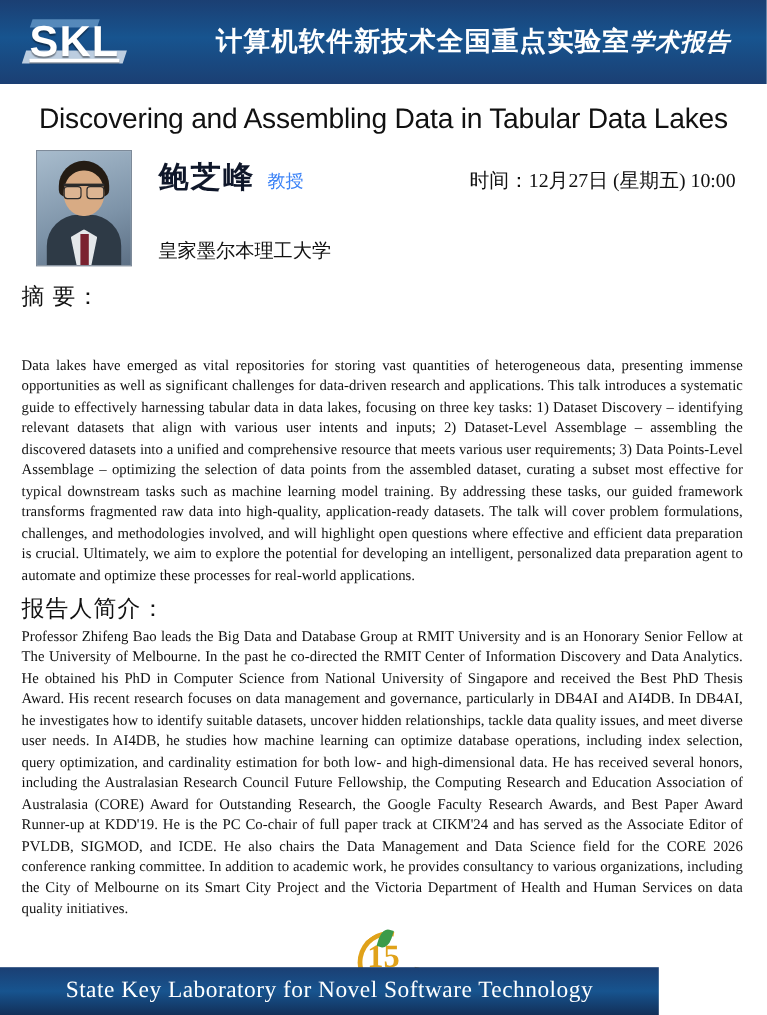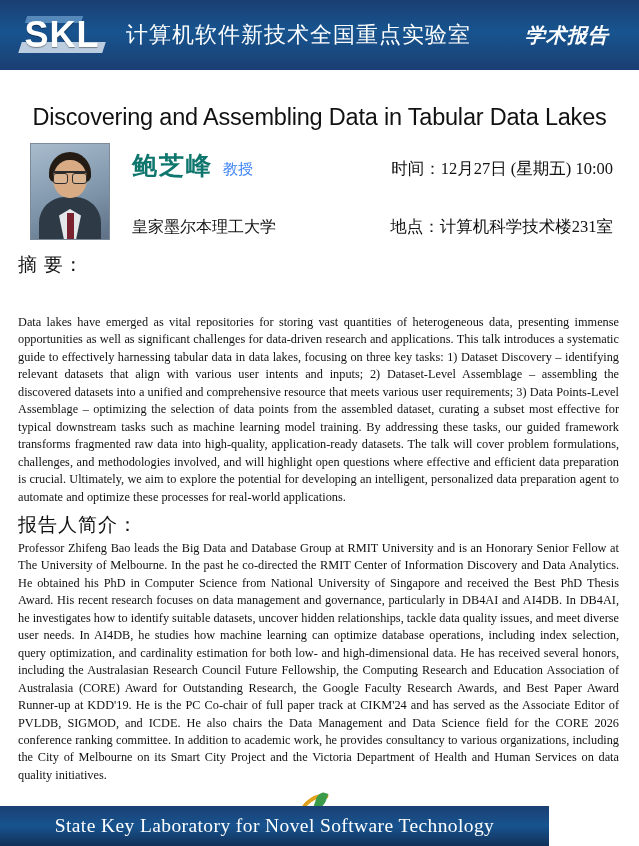--- a/index.html
+++ b/index.html
@@ -43,20 +43,21 @@
   .logo-text {
     font-family: "Liberation Sans", sans-serif;
     font-weight: bold;
     font-size: 36px;
     letter-spacing: 1px;
     color: #ffffff;
     line-height: 1;
     position: relative;
     z-index: 2;
     text-shadow: 0 1px 1px rgba(0,0,0,.4);
+    text-decoration: underline;
   }
   .logo-swoosh {
     position: absolute;
     left: 4px;
     right: 4px;
     bottom: 4px;
     height: 11px;
     background: #d9e4f0;
     transform: skewX(-18deg);
     opacity: .85;
@@ -68,43 +69,42 @@
     right: 26px;
     top: 3px;
     height: 7px;
     background: #7fb2e0;
     transform: skewX(-18deg);
     opacity: .6;
     z-index: 1;
   }
   .header-title {
     flex: 1 1 auto;
-    text-align: left;
+    text-align: right;
     color: #ffffff;
     font-family: "Liberation Serif", serif;
-    font-weight: normal;
+    font-weight: bold;
     font-size: 22px;
     letter-spacing: 1px;
     padding-left: 18px;
   }
   .header-right {
     flex: 0 0 auto;
     color: #ffffff;
     font-family: "Liberation Serif", serif;
     font-weight: bold;
     font-size: 20px;
     letter-spacing: 1px;
     padding-right: 14px;
     font-style: italic;
   }
 
   
   .title-band {
     padding: 16px 14px 8px 14px;
-    margin-top: 18px;
   }
   .talk-title {
     font-family: "Liberation Sans", sans-serif;
     font-size: 23.5px;
     color: #111111;
     text-align: center;
     letter-spacing: -0.2px;
   }
 
   
@@ -203,21 +203,21 @@
     padding-bottom: 2px;
   }
   .row1 {
     display: flex;
     align-items: baseline;
   }
   .sp-name {
     font-family: "Liberation Serif", serif;
     font-weight: bold;
     font-size: 25px;
-    color: #0f766e;
+    color: #0f172a;
     letter-spacing: 2px;
   }
   .sp-rank {
     font-family: "Liberation Serif", serif;
     font-size: 15px;
     color: #3b82f6;
     padding-left: 10px;
   }
   .sp-time {
     margin-left: auto;
@@ -412,21 +412,20 @@
       <div class="ph-glass"></div>
     </div>
     <div class="speaker-info">
       <div class="row1">
         <div class="sp-name">鲍芝峰</div>
         <div class="sp-rank">教授</div>
         <div class="sp-time">时间：12月27日 (星期五) 10:00</div>
       </div>
       <div class="row2">
         <div class="sp-affil">皇家墨尔本理工大学</div>
-        <div class="sp-place">地点：计算机科学技术楼231室</div>
       </div>
     </div>
   </div>
 
   <div class="section">
     <div class="sec-head">摘 要：</div>
     <div class="sec-body abstract-body">Data lakes have emerged as vital repositories for storing vast quantities of heterogeneous data, presenting immense opportunities as well as significant challenges for data-driven research and applications. This talk introduces a systematic guide to effectively harnessing tabular data in data lakes, focusing on three key tasks: 1) Dataset Discovery – identifying relevant datasets that align with various user intents and inputs; 2) Dataset-Level Assemblage – assembling the discovered datasets into a unified and comprehensive resource that meets various user requirements; 3) Data Points-Level Assemblage – optimizing the selection of data points from the assembled dataset, curating a subset most effective for typical downstream tasks such as machine learning model training. By addressing these tasks, our guided framework transforms fragmented raw data into high-quality, application-ready datasets. The talk will cover problem formulations, challenges, and methodologies involved, and will highlight open questions where effective and efficient data preparation is crucial. Ultimately, we aim to explore the potential for developing an intelligent, personalized data preparation agent to automate and optimize these processes for real-world applications.</div>
   </div>
 
   <div class="section">

